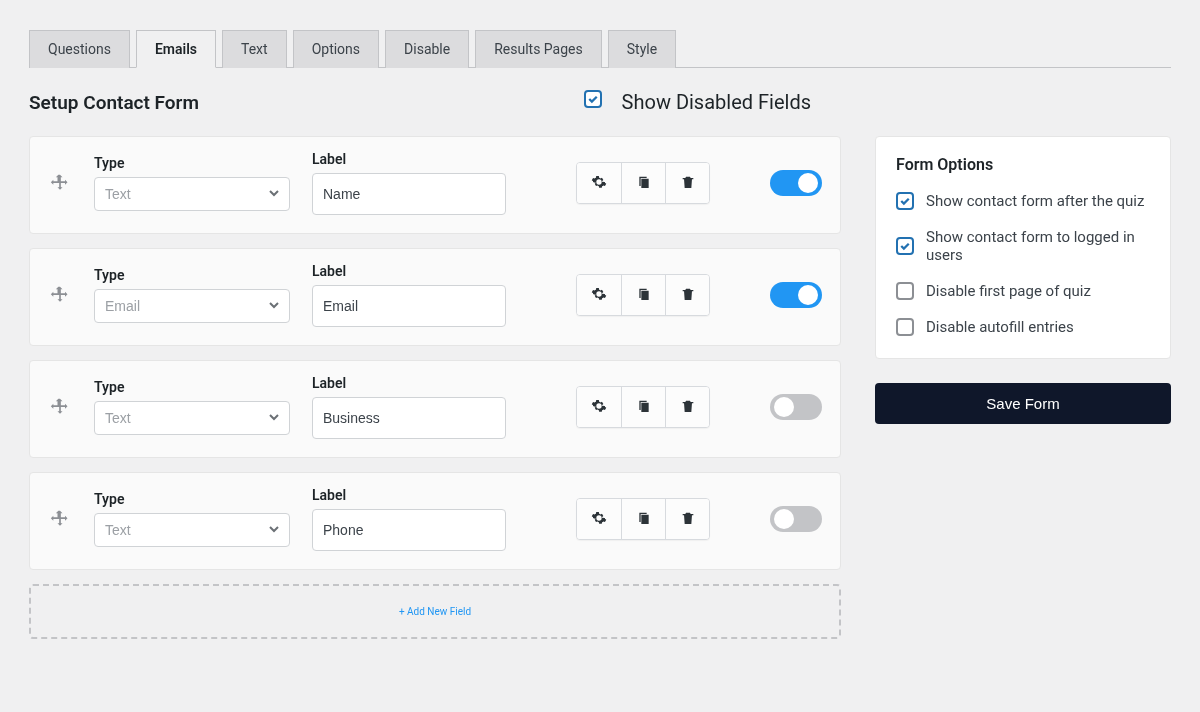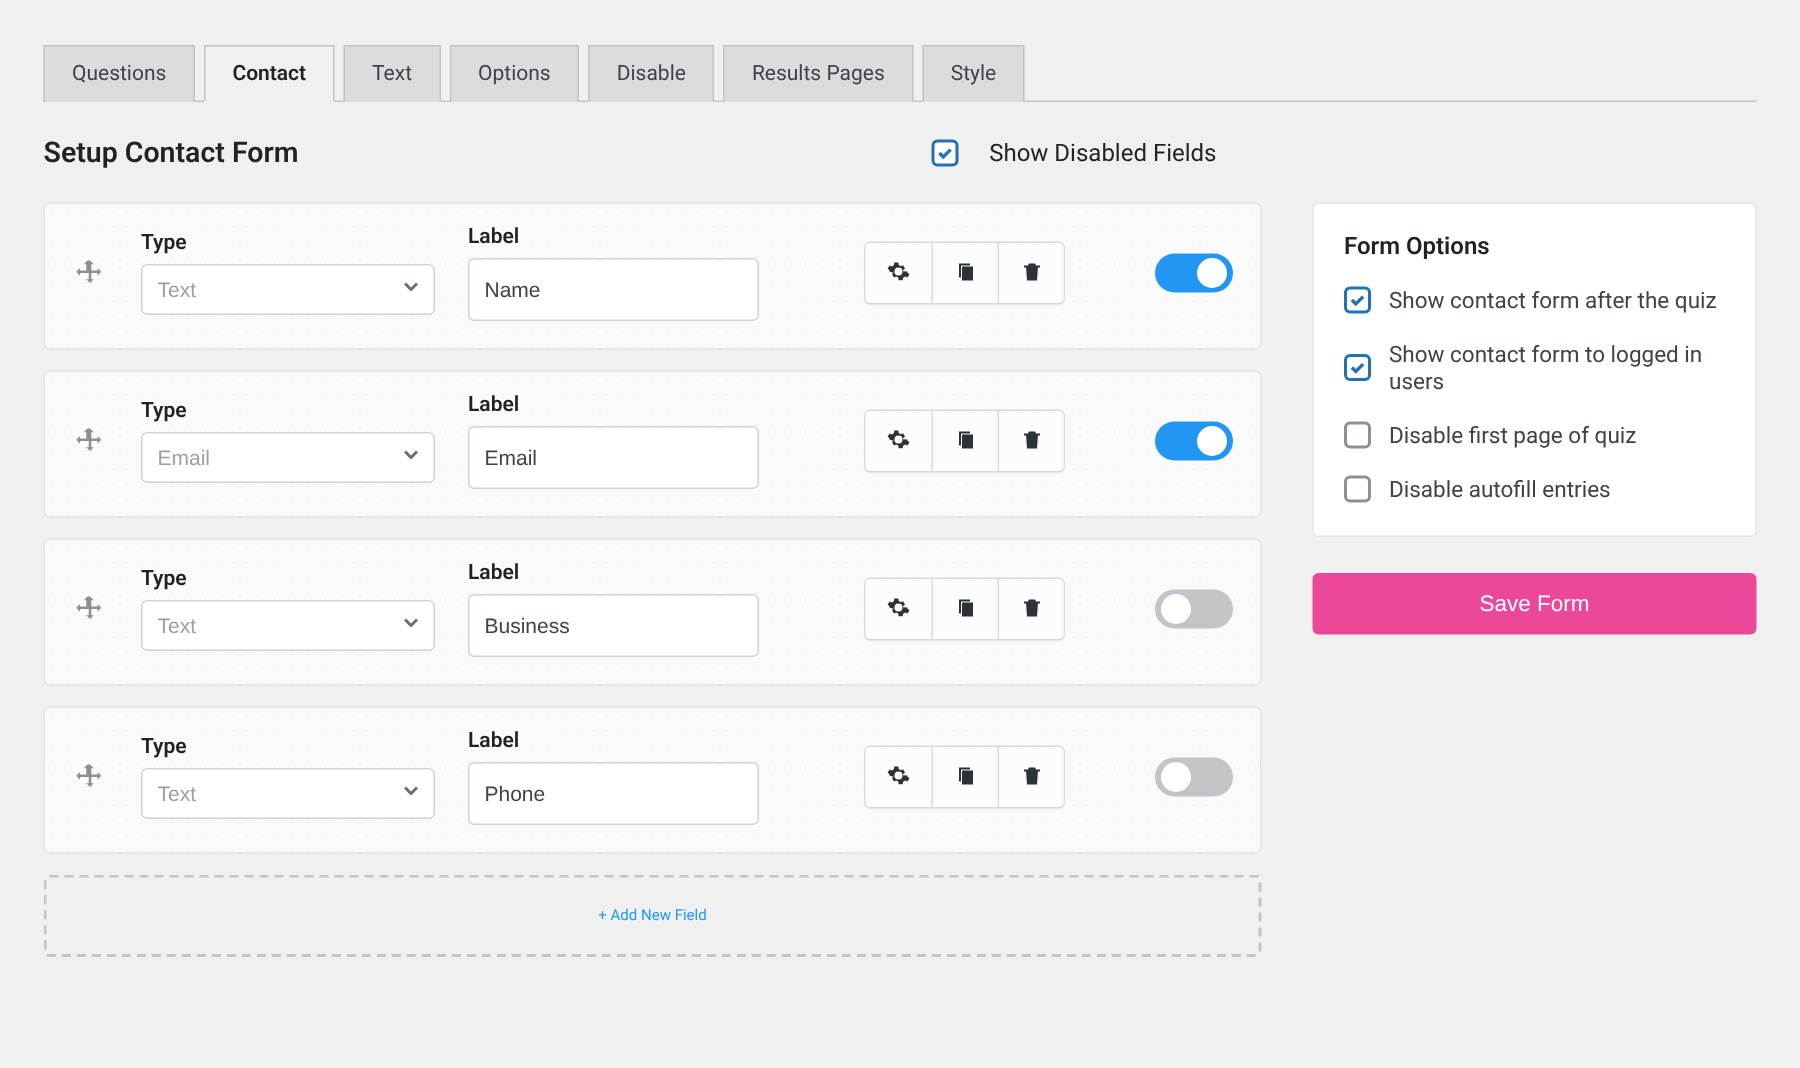--- a/index.html
+++ b/index.html
@@ -43,23 +43,23 @@
   }
   .page-title {
     font-size: 19px;
     font-weight: 600;
     text-align: right;
   }
   .show-disabled {
     margin-left: auto;
     margin-right: 360px;
     display: flex;
-    align-items: center;
+    align-items: flex-start;
     gap: 20px;
-    font-size: 16px;
+    font-size: 20px;
     color: #1d2327;
   }
 
   .content-row {
     display: flex;
     gap: 34px;
     align-items: flex-start;
   }
   .left-col { flex: 0 0 812px; }
   .right-col { flex: 1; }
@@ -199,37 +199,37 @@
   .cb.on {
     border-color:#2271b1;
   }
   .cb.on svg { width:12px; height:12px; stroke:#2271b1; stroke-width:3; }
   .cb.small{ width:18px; height:18px; }
 
   .save-btn {
     display:block;
     width:100%;
     margin-top:24px;
-    background:#ec4899;
+    background:#0f172a;
     color:#fff;
     border:none;
     border-radius:4px;
     padding:12px;
     font-size:15px;
     cursor:pointer;
   }
 </style>
 </head>
 <body>
 
 <div class="page">
 
   <div class="tabs">
     <div class="tab">Questions</div>
-    <div class="tab active">Contact</div>
+    <div class="tab active">Emails</div>
     <div class="tab">Text</div>
     <div class="tab">Options</div>
     <div class="tab">Disable</div>
     <div class="tab">Results Pages</div>
     <div class="tab">Style</div>
   </div>
 
   <div class="header-row">
     <h2 class="page-title">Setup Contact Form</h2>
     <label class="show-disabled">

